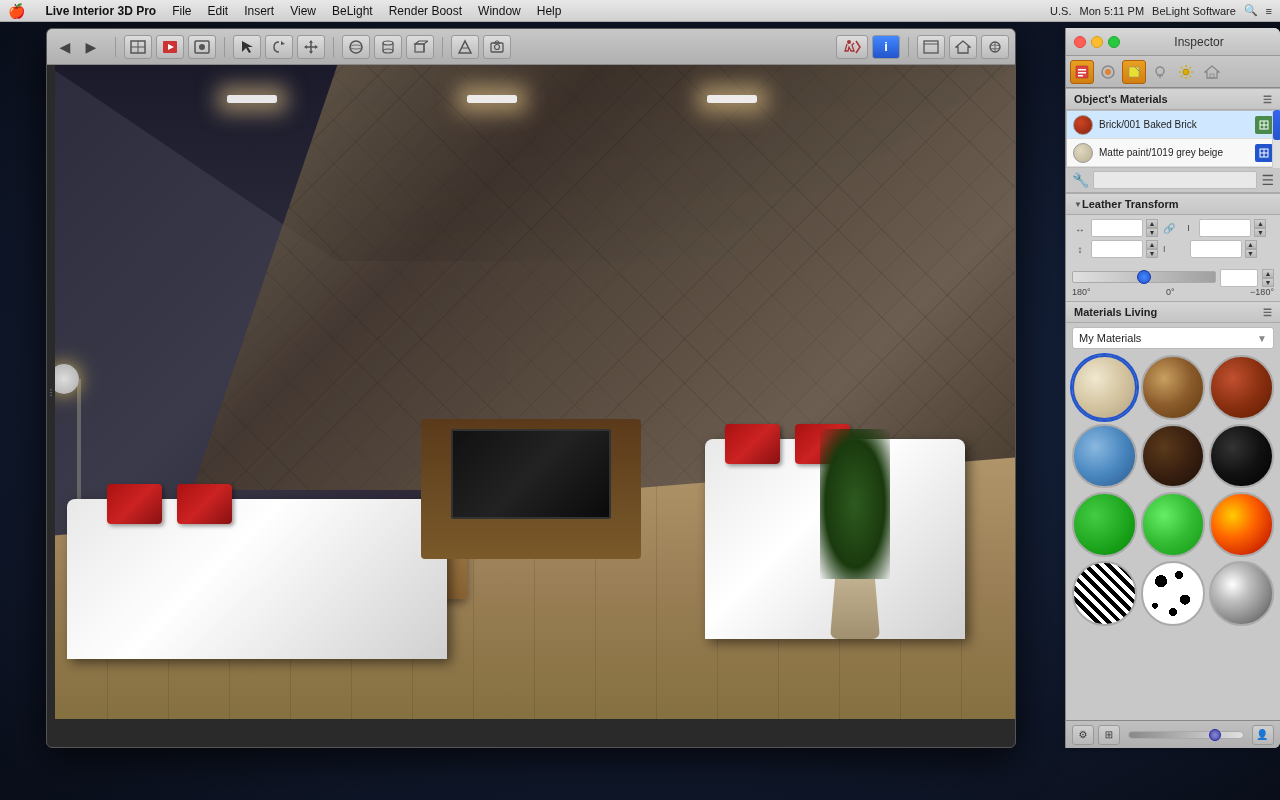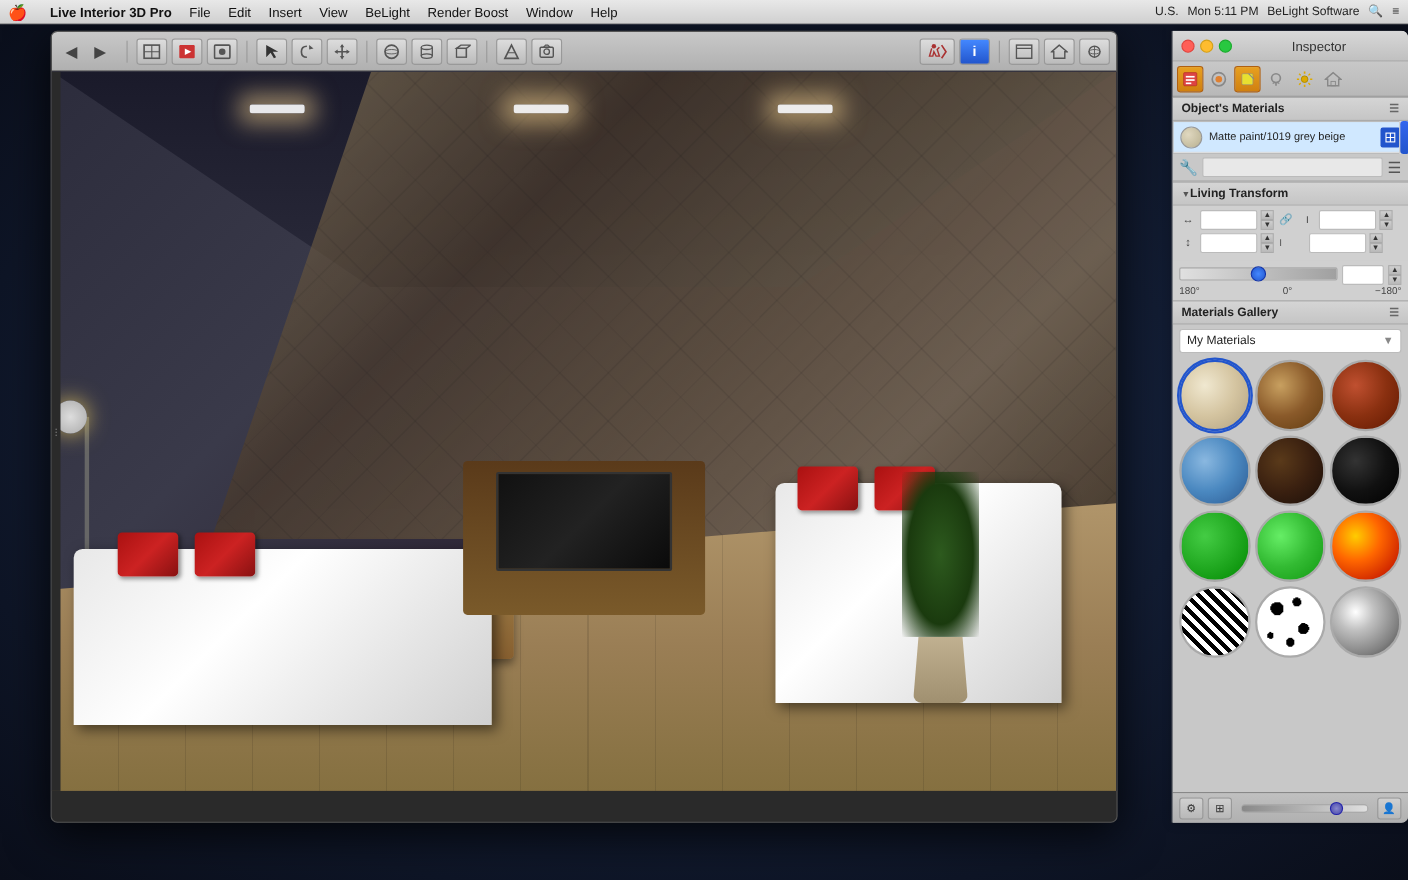--- a/index.html
+++ b/index.html
@@ -873,20 +873,31 @@
   <div class="inspector-content">
 
     <div class="section-header">
       <span>Object's Materials</span>
       <span style="margin-left:auto;font-size:10px;color:#666;">☰</span>
     </div>
 
     <div class="materials-list-container">
       <div class="materials-list">
         <div class="material-item">
+          <div class="material-swatch" style="background:radial-gradient(circle at 35% 35%, #cc4422 0%, #882211 100%);"></div>
+          <span class="material-name">Brick/001 Baked Brick</span>
+          <div class="material-action">
+            <svg width="10" height="10" viewBox="0 0 10 10">
+                <rect x="1" y="1" width="8" height="8" fill="none" stroke="white" stroke-width="1"></rect>
+                <line x1="5" y1="1" x2="5" y2="9" stroke="white" stroke-width="1"></line>
+                <line x1="1" y1="5" x2="9" y2="5" stroke="white" stroke-width="1"></line>
+              </svg>
+          </div>
+        </div>
+        <div class="material-item">
           <div class="material-swatch" style="background:radial-gradient(circle at 35% 35%, #e0d8c0 0%, #b8b090 100%);"></div>
           <span class="material-name">Matte paint/1019 grey beige</span>
           <div class="material-action" style="background:#2255cc;">
             <svg width="10" height="10" viewBox="0 0 10 10">
                 <rect x="1" y="1" width="8" height="8" fill="none" stroke="white" stroke-width="1"></rect>
                 <line x1="5" y1="1" x2="5" y2="9" stroke="white" stroke-width="1"></line>
                 <line x1="1" y1="5" x2="9" y2="5" stroke="white" stroke-width="1"></line>
               </svg>
           </div>
         </div>
@@ -898,21 +909,21 @@
     </div>
 
     <div class="dropper-row">
       <span class="dropper-icon">🔧</span>
       <div class="dropper-field"></div>
       <span class="dropper-menu">☰</span>
     </div>
 
     <div class="section-header">
       <span class="section-arrow">▼</span>
-      <span>Living Transform</span>
+      <span>Leather Transform</span>
     </div>
 
     <div class="texture-section">
 
       <div class="texture-row">
         <span class="tex-icon">↔</span>
         <input class="tex-input" type="text" readonly="" style="">
         <div class="tex-stepper">
           <button class="tex-step-btn">▲</button>
           <button class="tex-step-btn">▼</button>
@@ -955,21 +966,21 @@
         </div>
       </div>
       <div class="angle-labels">
         <span>180°</span>
         <span>0°</span>
         <span>−180°</span>
       </div>
     </div>
 
     <div class="section-header">
-      <span>Materials Gallery</span>
+      <span>Materials Living</span>
       <span style="margin-left:auto;font-size:10px;color:#666;">☰</span>
     </div>
 
     <div class="gallery-section">
       <div class="gallery-dropdown">
         <span>My Materials</span>
         <span class="gallery-dropdown-arrow">▼</span>
       </div>
 
       <div class="gallery-grid">

